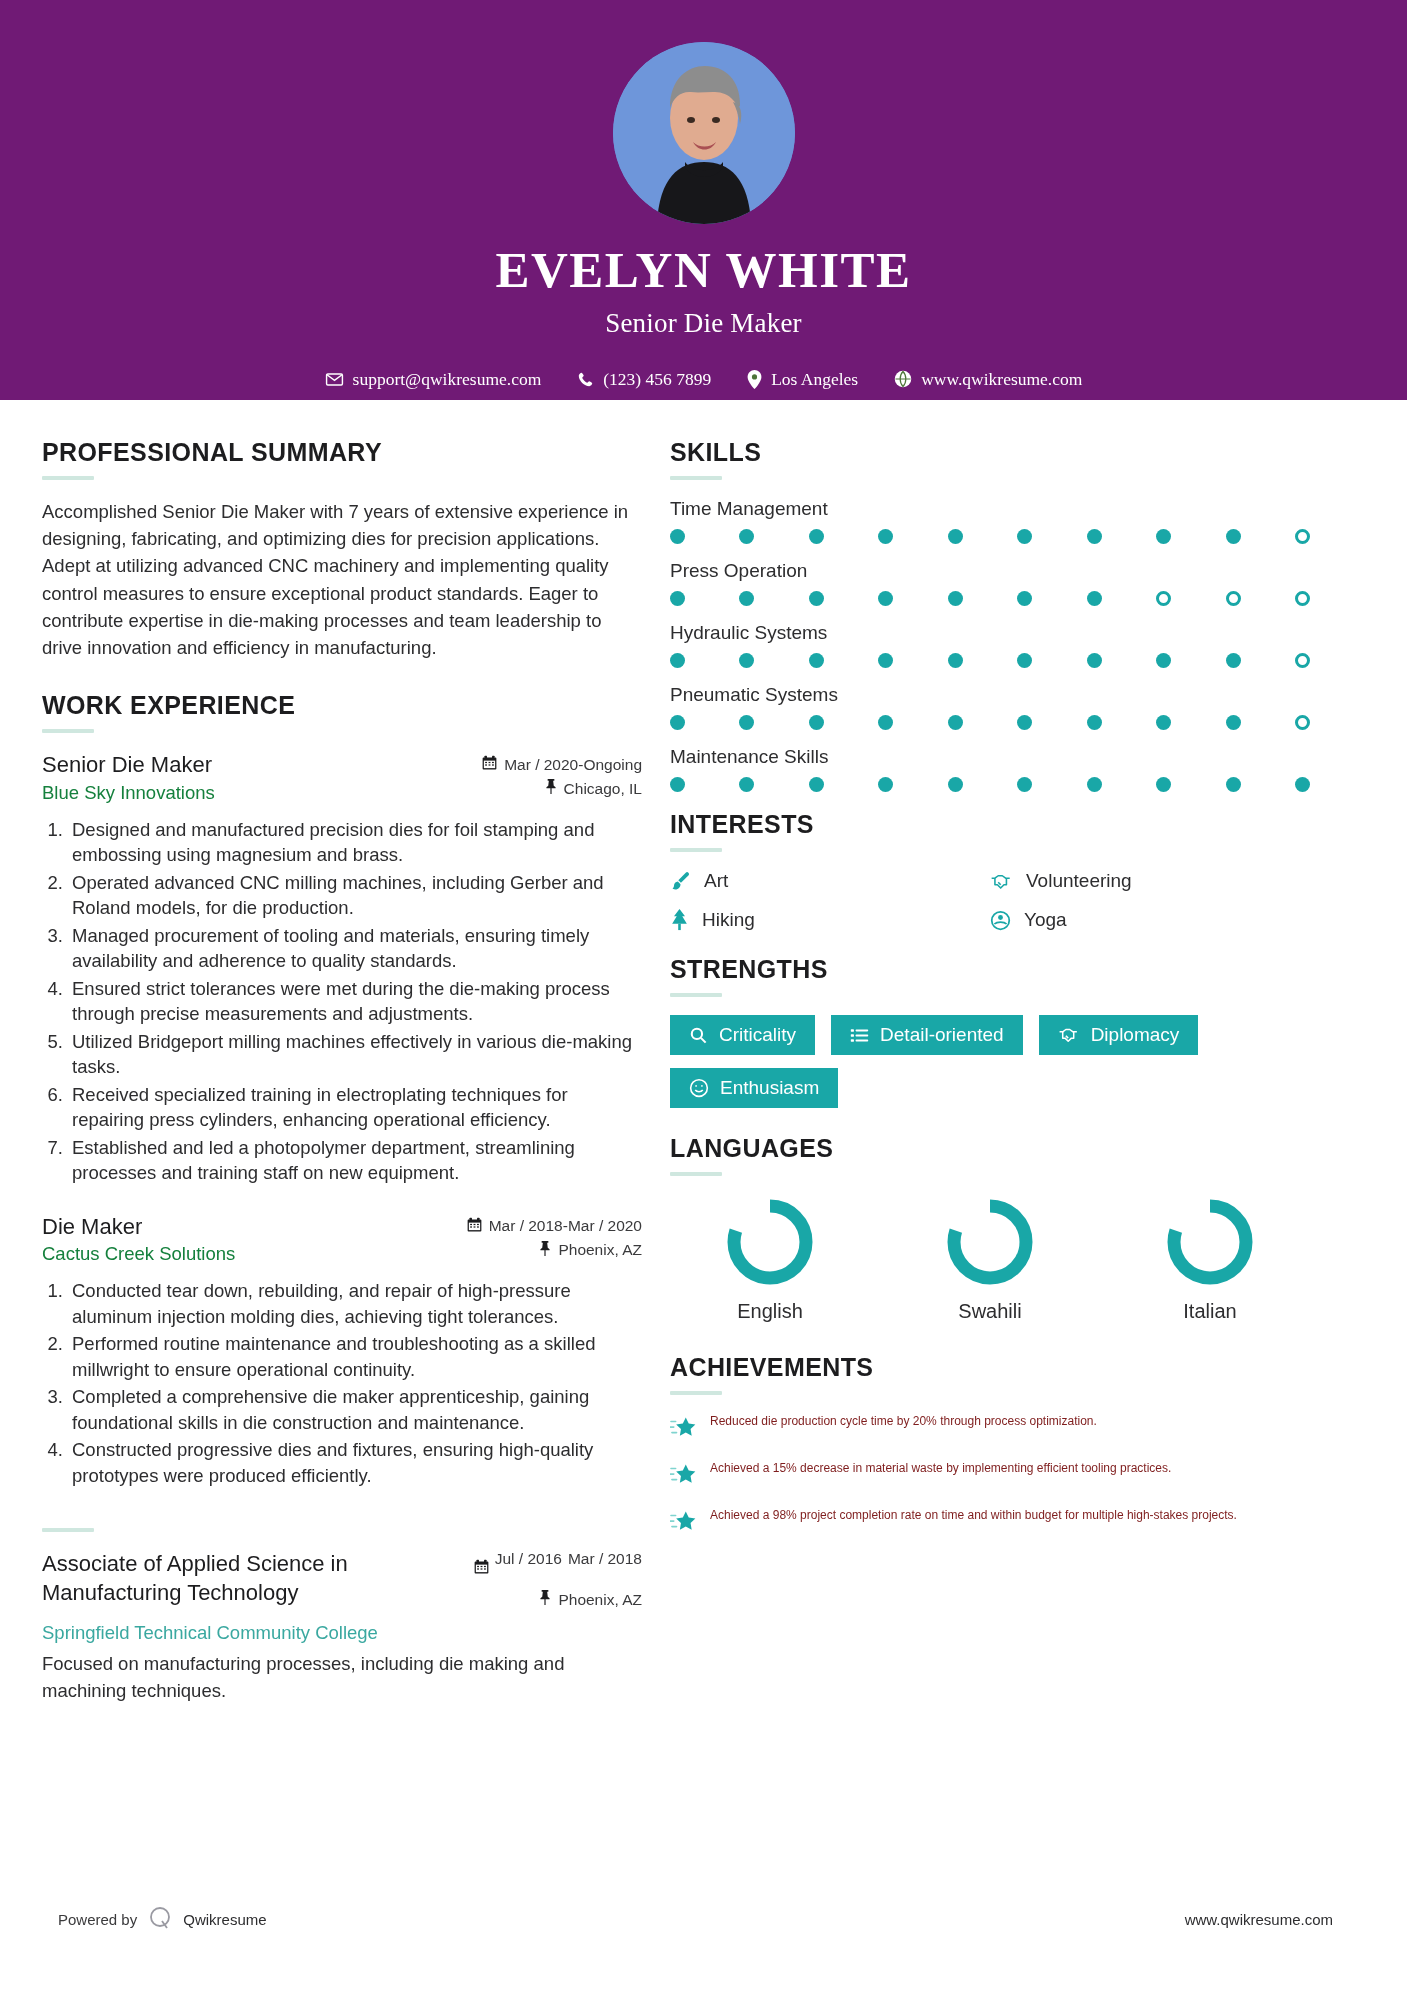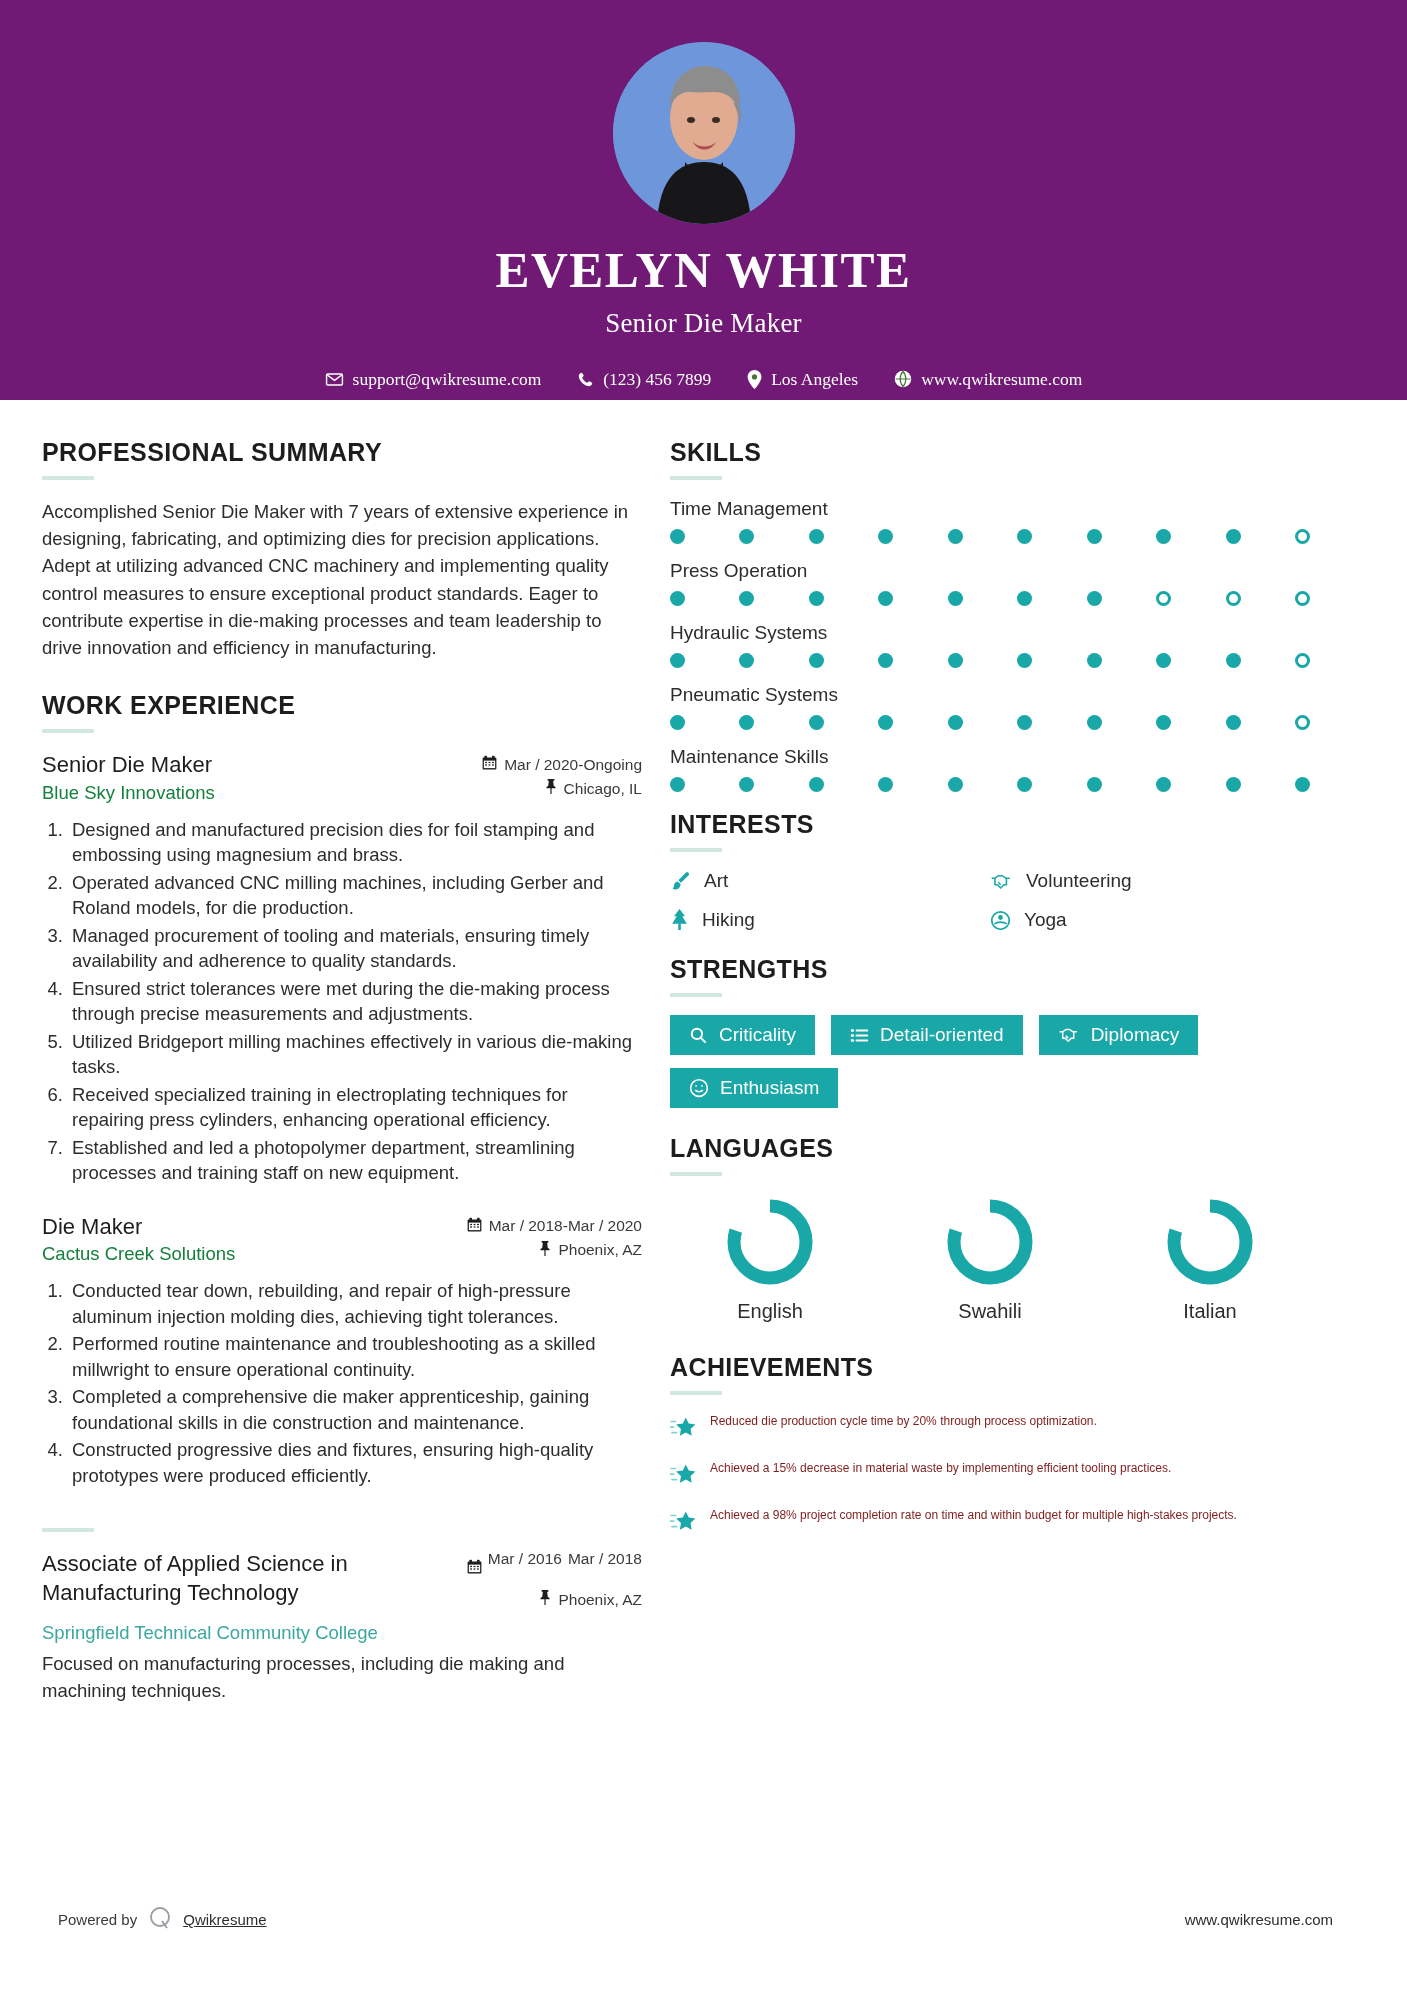--- a/index.html
+++ b/index.html
@@ -262,21 +262,21 @@
     justify-content: space-between;
     align-items: center;
   }
   .powered {
     display: flex;
     align-items: center;
     gap: 10px;
     font-size: 15px;
     color: #3a3a3c;
   }
-  .powered .brand { text-decoration: underline; color: #2d2d2f; }
+  .powered .brand { color: #2d2d2f; }
   .footer-url { font-size: 15px; color: #2d2d2f; }
   .spacer-bottom { height: 130px; }
 </style>
 </head>
 <body>
 
 <div class="page">
 
   <div class="header">
 
@@ -464,21 +464,21 @@
                     <g fill="#1d1d1f">
                         <rect x="5" y="11" width="3" height="2"></rect>
                         <rect x="10.5" y="11" width="3" height="2"></rect>
                         <rect x="16" y="11" width="3" height="2"></rect>
                     <rect x="5" y="15" width="3" height="2"></rect>
                         <rect x="10.5" y="15" width="3" height="2"></rect>
                         <rect x="16" y="15" width="3" height="2"></rect>
                       </g>
                   </svg>
                 </span>
-                <span class="dstack">Mar / 2016</span>
+                <span class="dstack">Jul / 2016</span>
                 <span class="dstack">Mar / 2018</span>
               </div>
               <div class="meta-line" style="margin-top:12px">
                 <span>
                   <svg width="12" height="15" viewBox="0 0 14 18" fill="#1d1d1f">
                     <path d="M3 0 h8 v2 h-1.4 l.7 6 2.2 1.8 v1.4 H7.7 V18 H6.3 v-6.8 H1.5 V9.8 L3.7 8 l.7-6 H3 z"></path>
                   </svg>
                 </span>
                 <span>Phoenix, AZ</span>
               </div>

